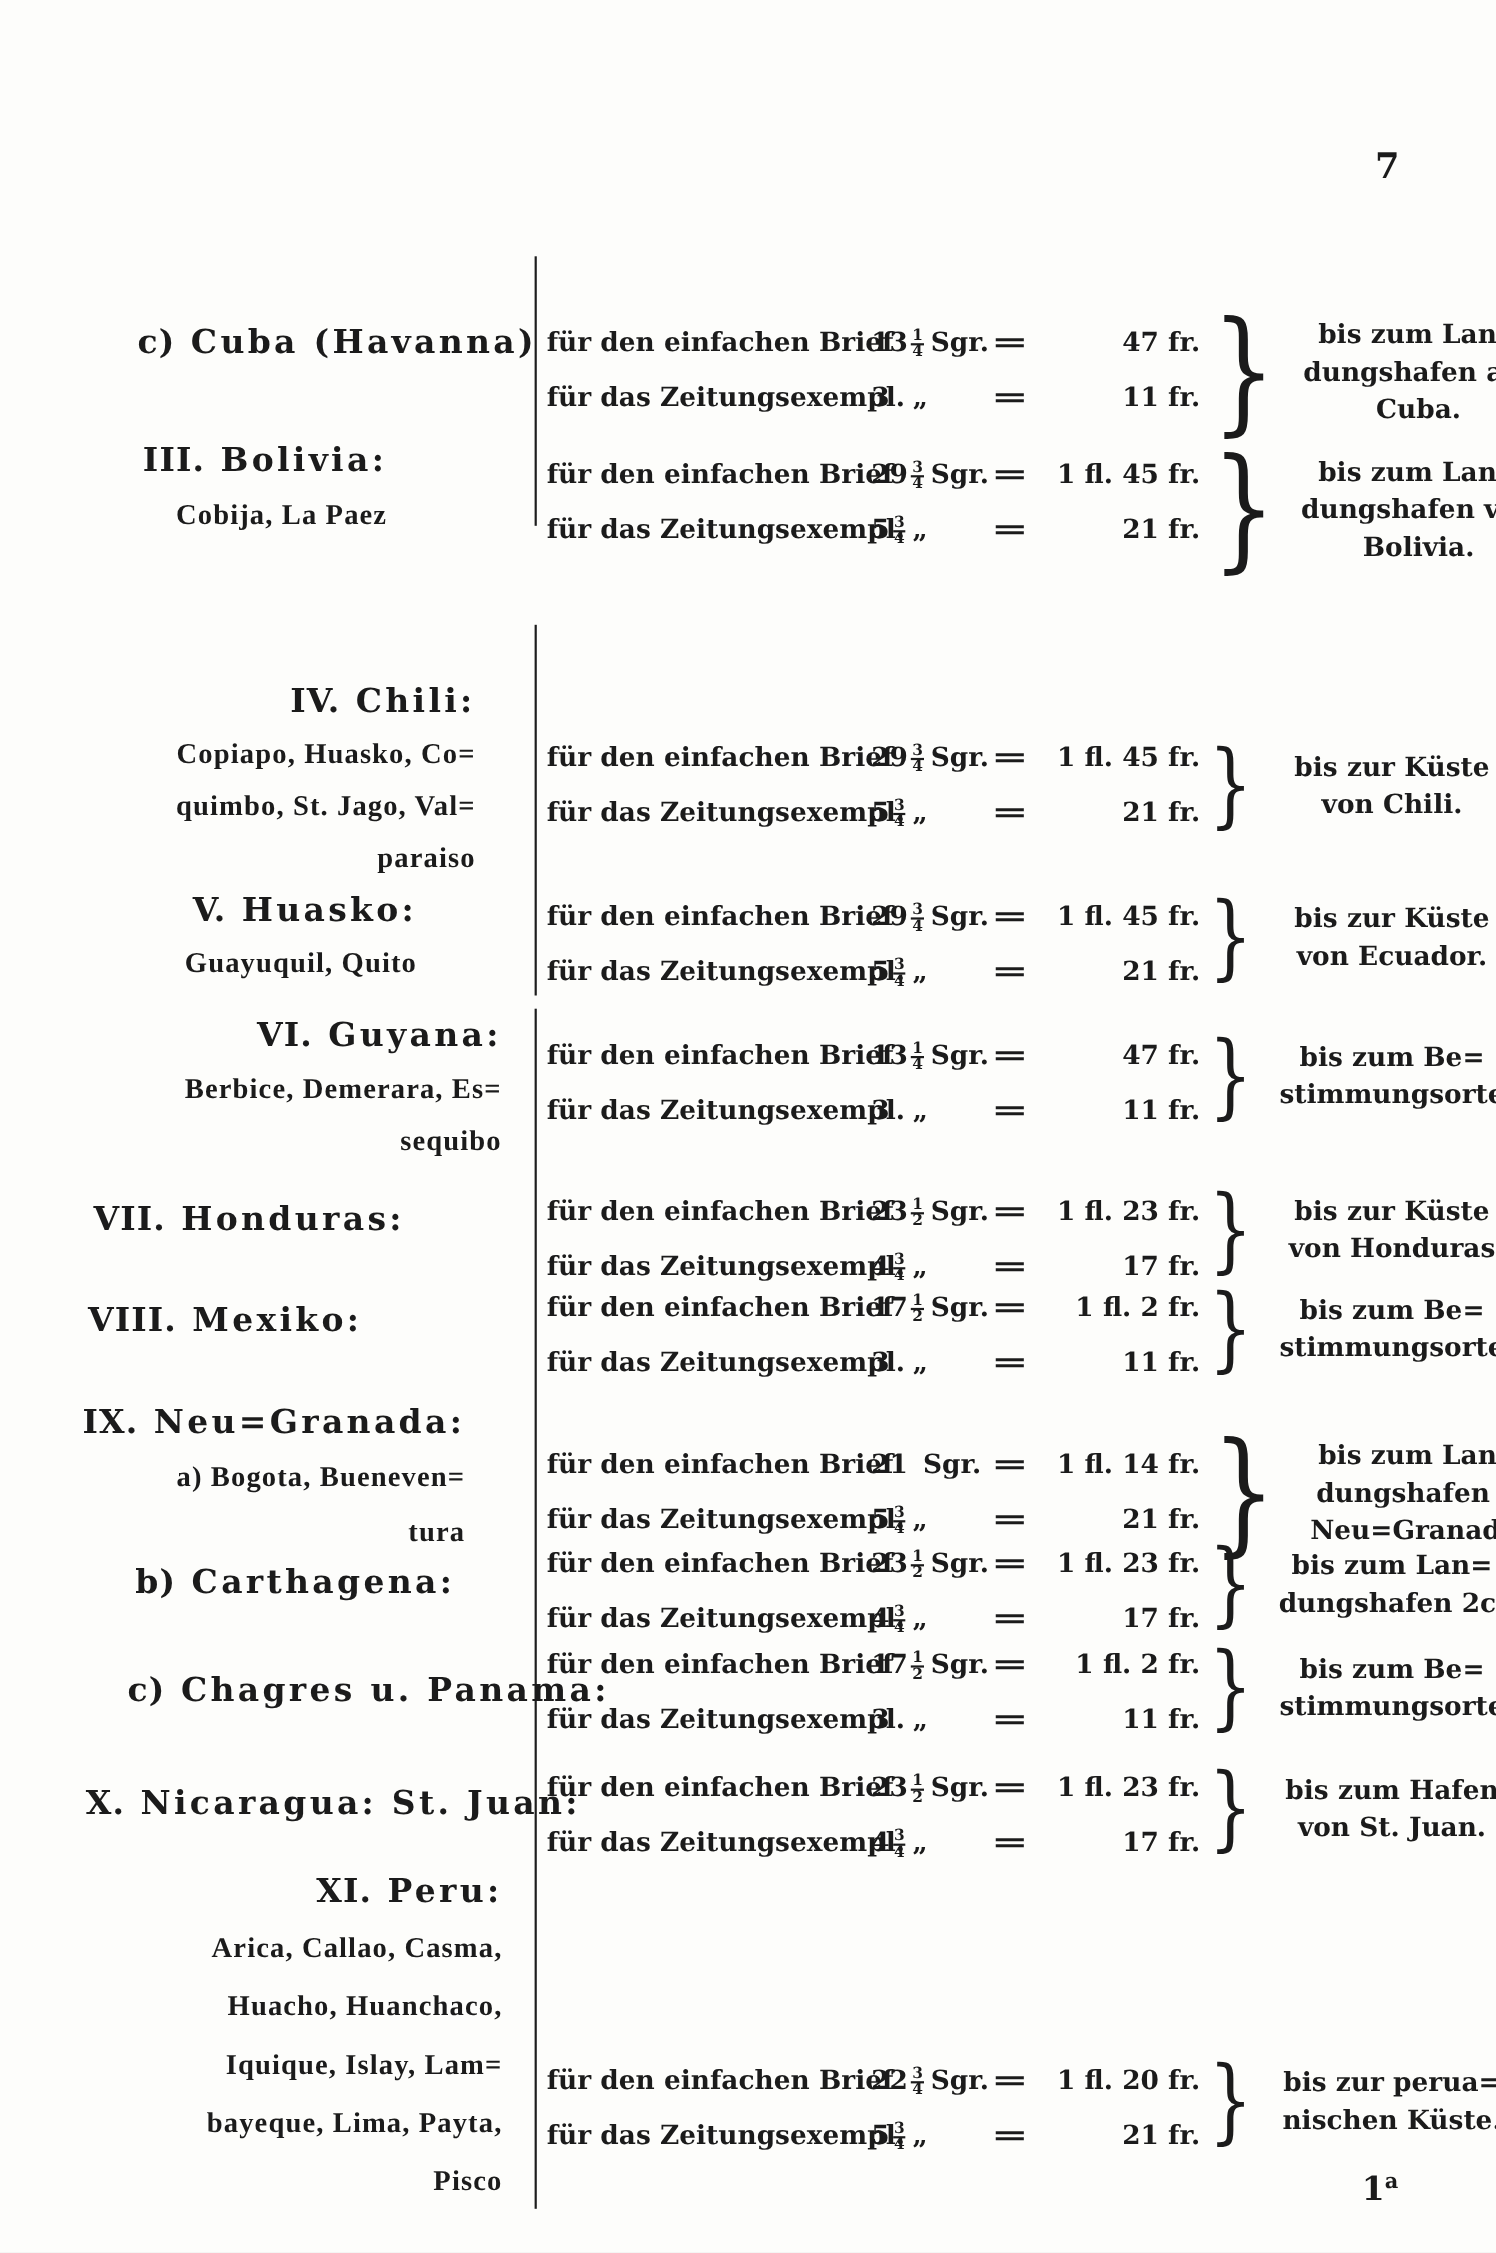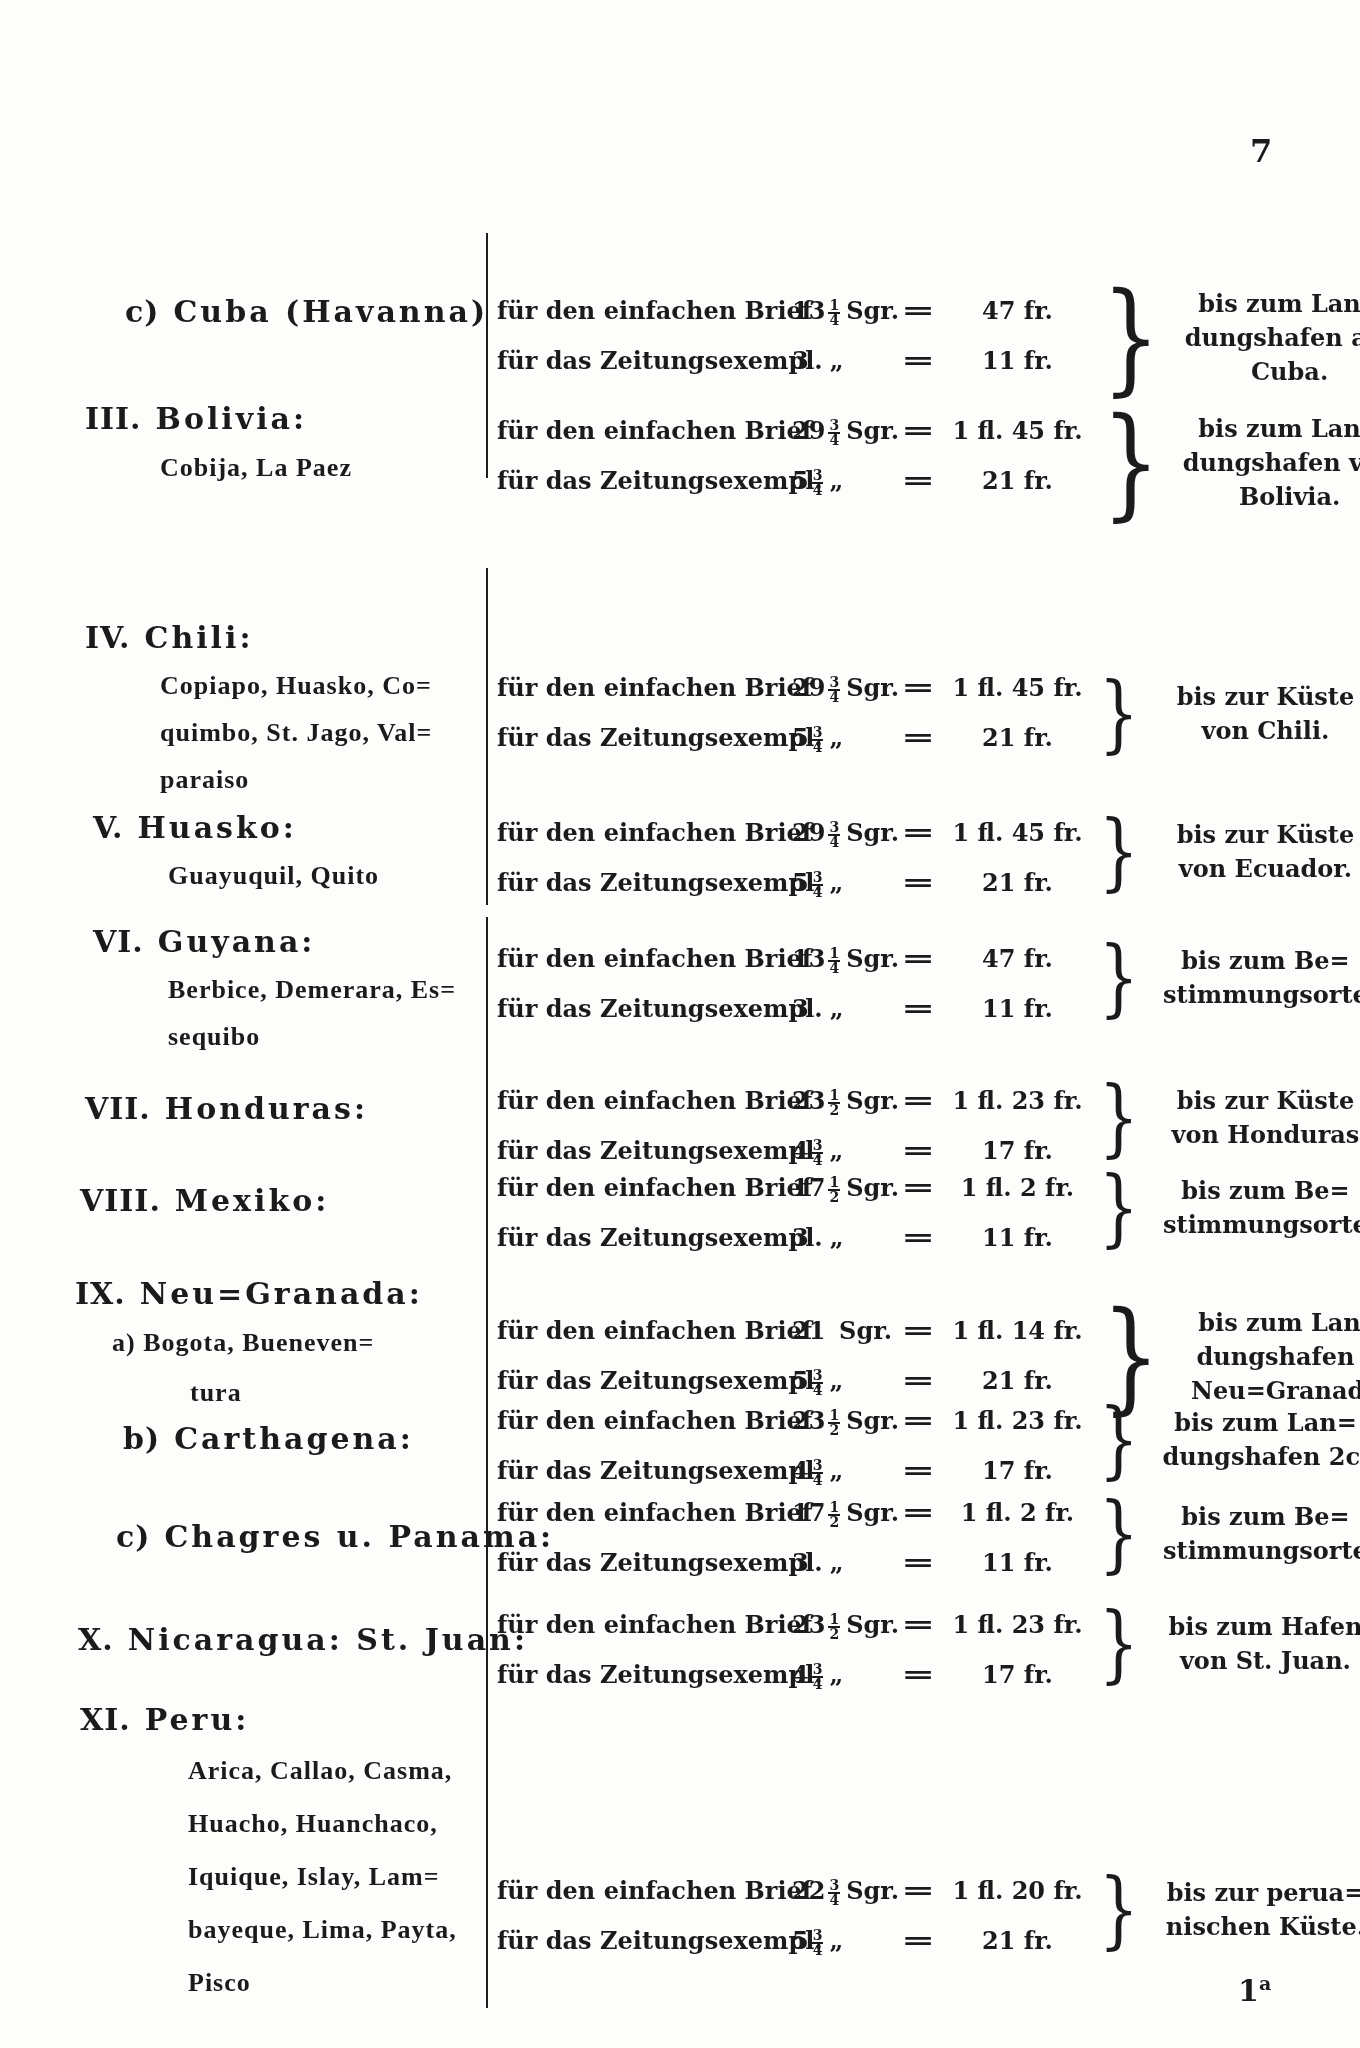--- a/index.html
+++ b/index.html
@@ -8,21 +8,21 @@
   
   .pageno{position:absolute;left:1250px;top:132px;font-size:32px;letter-spacing:1px;}
   .rule{position:absolute;left:486px;width:2px;background:#1d1d1d;}
   #rule1{top:233px;height:245px}
   #rule2{top:568px;height:337px}
   #rule3{top:917px;height:1091px}
   .sig{position:absolute;left:1238px;top:1972px;font-size:30px;}
   .sig sup{font-size:19px;}
 
   
-  .left-entry{position:absolute;font-size:30px;line-height:48px;white-space:nowrap;}
+  .left-entry{position:absolute;font-size:30px;line-height:48px;white-space:nowrap;text-align:right;}
   .rnum{font-weight:bold;margin-right:14px;letter-spacing:1px;}
   .ltitle{letter-spacing:3px;}
   .cities{font-size:26px;line-height:50px;margin-left:75px;letter-spacing:1px;}
   .city{white-space:nowrap;font-family:Liberation Serif, serif;}
   .L0{left:125px;top:288px}
   .L1{left:85px;top:395px}
   .L2{left:85px;top:614px}  .L2 .cities{line-height:47px}
   .L3{left:93px;top:804px}  .L3 .cities{line-height:47px}
   .L4{left:93px;top:918px}  .L4 .cities{line-height:47px}
   .L5{left:85px;top:1085px}
@@ -38,21 +38,21 @@
   .rline{display:flex;align-items:flex-start;height:50px;white-space:nowrap;}
   .rlabel{width:295px;}
   .ramt{width:100px;display:flex;align-items:flex-start;}
   .whole{}
   .frac{display:inline-flex;flex-direction:column;font-size:14px;line-height:13px;
         margin:3px 2px 0 3px;text-align:center;}
   .frac.blank{width:12px;} .frac.blank .fd{border:none;}
   .fd{border-top:2px solid #1b1b1b;padding:0 1px;}
   .unit{margin-left:4px;}
   .req{width:52px;text-align:center;display:inline-block;transform:scaleX(1.7);}
-  .rres{flex:1;text-align:center;}
+  .rres{flex:1;text-align:right;}
   .R0{top:296px} .R1{top:416px} .R2{top:673px} .R3{top:818px} .R4{top:944px}
   .R5{top:1086px} .R6{top:1173px} .R7{top:1316px} .R8{top:1406px} .R9{top:1498px}
   .R10{top:1610px} .R11{top:1876px}
 
   
   .note{position:absolute;left:1092px;display:flex;align-items:center;gap:6px;}
   .brace{font-weight:400;line-height:0.9;transform:scaleX(0.75);}
   .note.b2 .brace{font-size:84px;}
   .note.b3 .brace{font-size:122px;}
   .ntext{width:228px;font-size:24px;text-align:center;}

